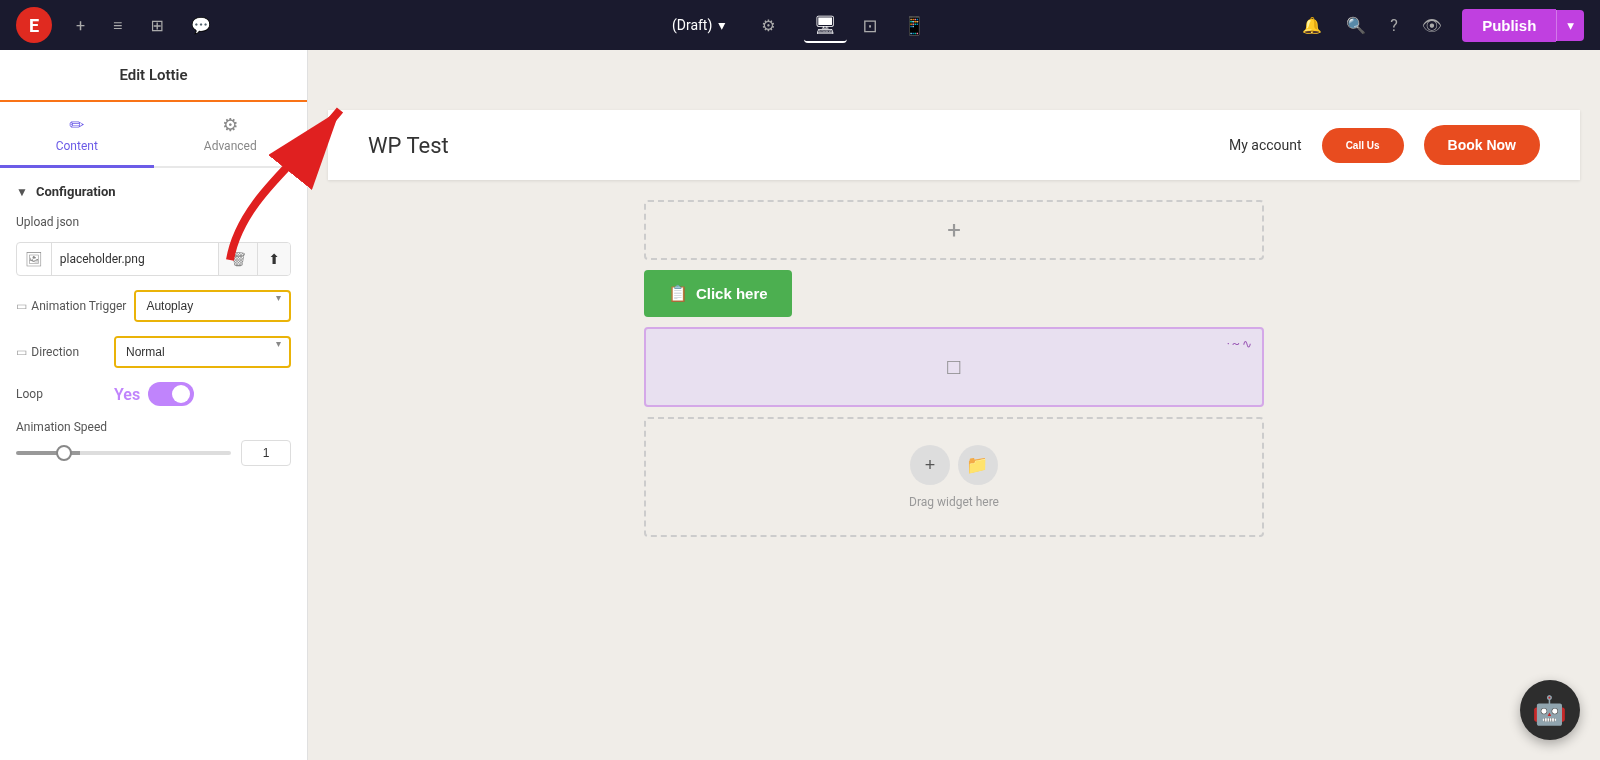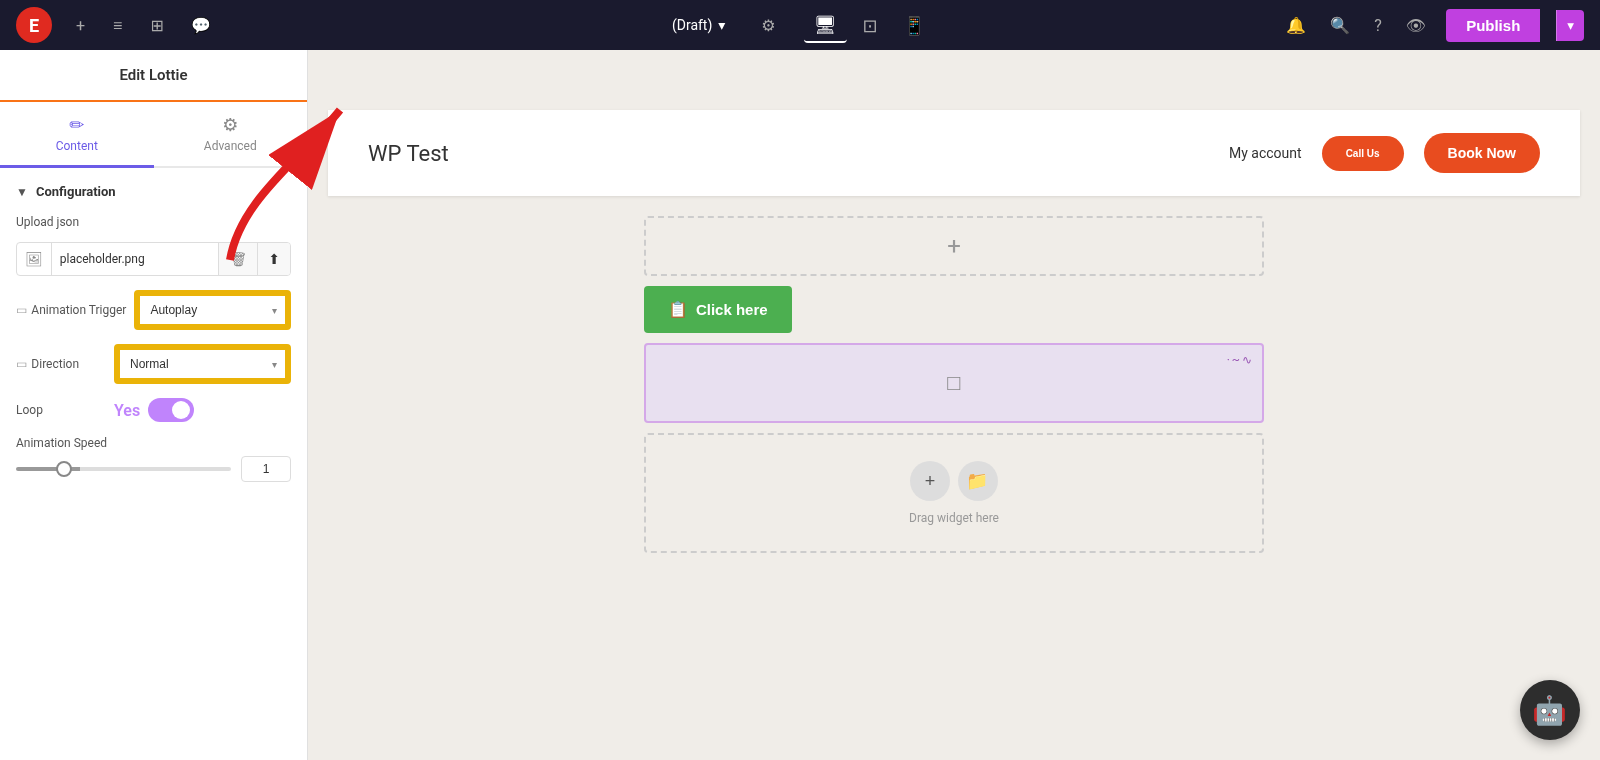--- a/index.html
+++ b/index.html
@@ -26,21 +26,21 @@
     }
 
     .device-icons { display: flex; align-items: center; gap: 6px; }
     .device-icon {
       color: #aaa; font-size: 18px; cursor: pointer; padding: 6px 10px;
       border-radius: 4px;
     }
     .device-icon.active { color: white; border-bottom: 2px solid white; }
 
     .publish-btn {
-      display: flex; align-items: center; gap: 16px;
+      display: flex; align-items: center; gap: 0;
     }
     .publish-main {
       background: #c040e0; color: white; font-size: 15px; font-weight: 600;
       padding: 8px 20px; border: none; cursor: pointer; border-radius: 4px 0 0 4px;
     }
     .publish-arrow {
       background: #c040e0; color: white; padding: 8px 10px; border: none; cursor: pointer;
       border-radius: 0 4px 4px 0; border-left: 1px solid rgba(255,255,255,0.3);
     }
 
@@ -98,21 +98,21 @@
     .upload-field-name { flex: 1; padding: 8px; font-size: 12px; color: #333; }
     .upload-field-actions { display: flex; }
     .upload-action-btn {
       padding: 8px 10px; color: #888; cursor: pointer; font-size: 14px;
       border-left: 1px solid #ddd; background: #f8f8f8;
     }
     .upload-action-btn.upload-active { color: #333; }
 
     
     .select-field {
-      flex: 1; display: flex; align-items: center; border: 6px solid #eab308;
+      flex: 1; display: flex; border: 2px solid #eab308;
       border-radius: 4px; overflow: hidden;
     }
     .select-field select {
       flex: 1; padding: 7px 10px; font-size: 12px; border: none; outline: none;
       background: white; cursor: pointer; appearance: none; color: #333;
     }
     .select-arrow { padding: 0 8px; color: #888; pointer-events: none; font-size: 10px; }
 
     
     .toggle-wrapper { display: flex; align-items: center; gap: 8px; }
@@ -146,21 +146,21 @@
       width: 50px; padding: 5px 8px; font-size: 12px; border: 1px solid #ddd;
       border-radius: 4px; text-align: center; color: #333;
     }
 
     
     .canvas { flex: 1; background: #f0ede8; overflow-y: auto; padding: 60px 20px 40px; position: relative; }
 
     
     .page-nav {
       background: white; display: flex; align-items: center; justify-content: space-between;
-      padding: 0 40px; height: 86px; margin-bottom: 20px; box-shadow: 0 1px 3px rgba(0,0,0,0.1);
+      padding: 0 40px; height: 70px; margin-bottom: 20px; box-shadow: 0 1px 3px rgba(0,0,0,0.1);
     }
     .page-title { font-size: 22px; font-weight: 400; color: #333; }
     .nav-right { display: flex; align-items: center; gap: 20px; }
     .nav-link { font-size: 14px; color: #333; text-decoration: none; cursor: pointer; }
     .call-us-btn {
       background: #e84c1f; color: white; border: none; padding: 12px 24px;
       border-radius: 50px; font-size: 10px; font-weight: 600; cursor: pointer;
     }
     .book-now-btn {
       background: #e84c1f; color: white; border: none; padding: 12px 24px;

